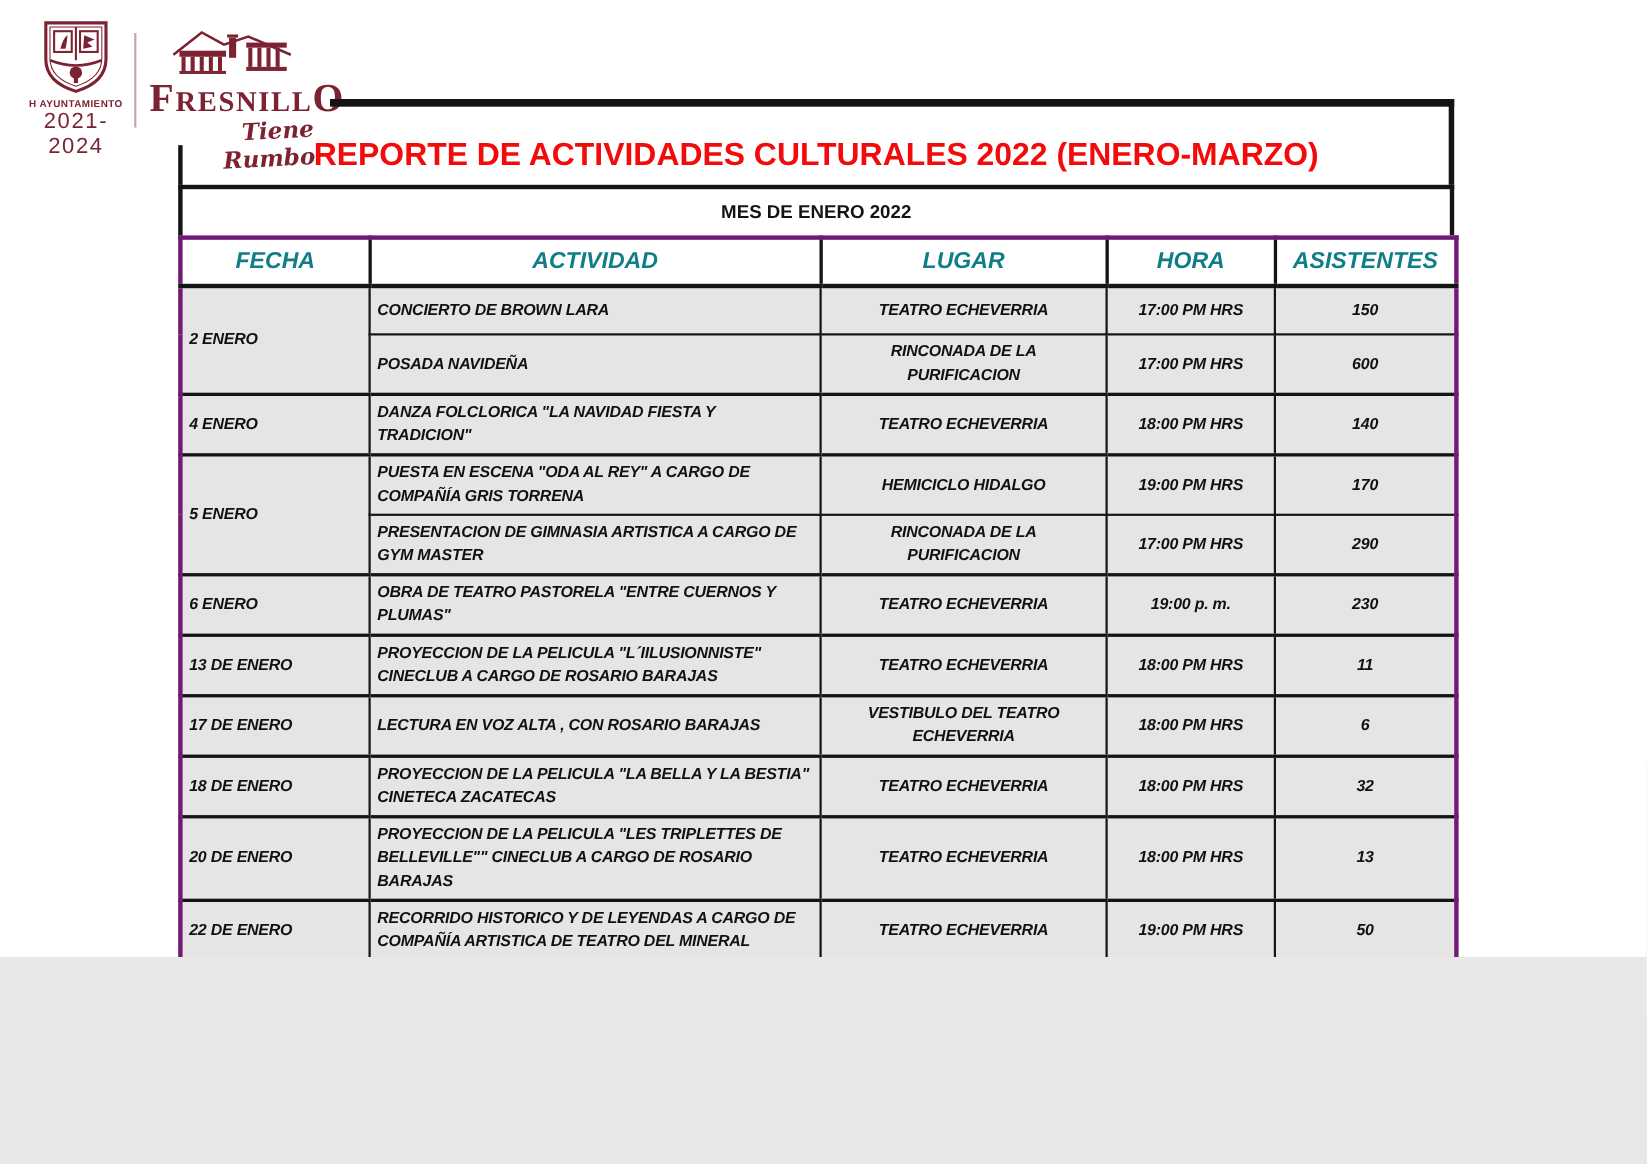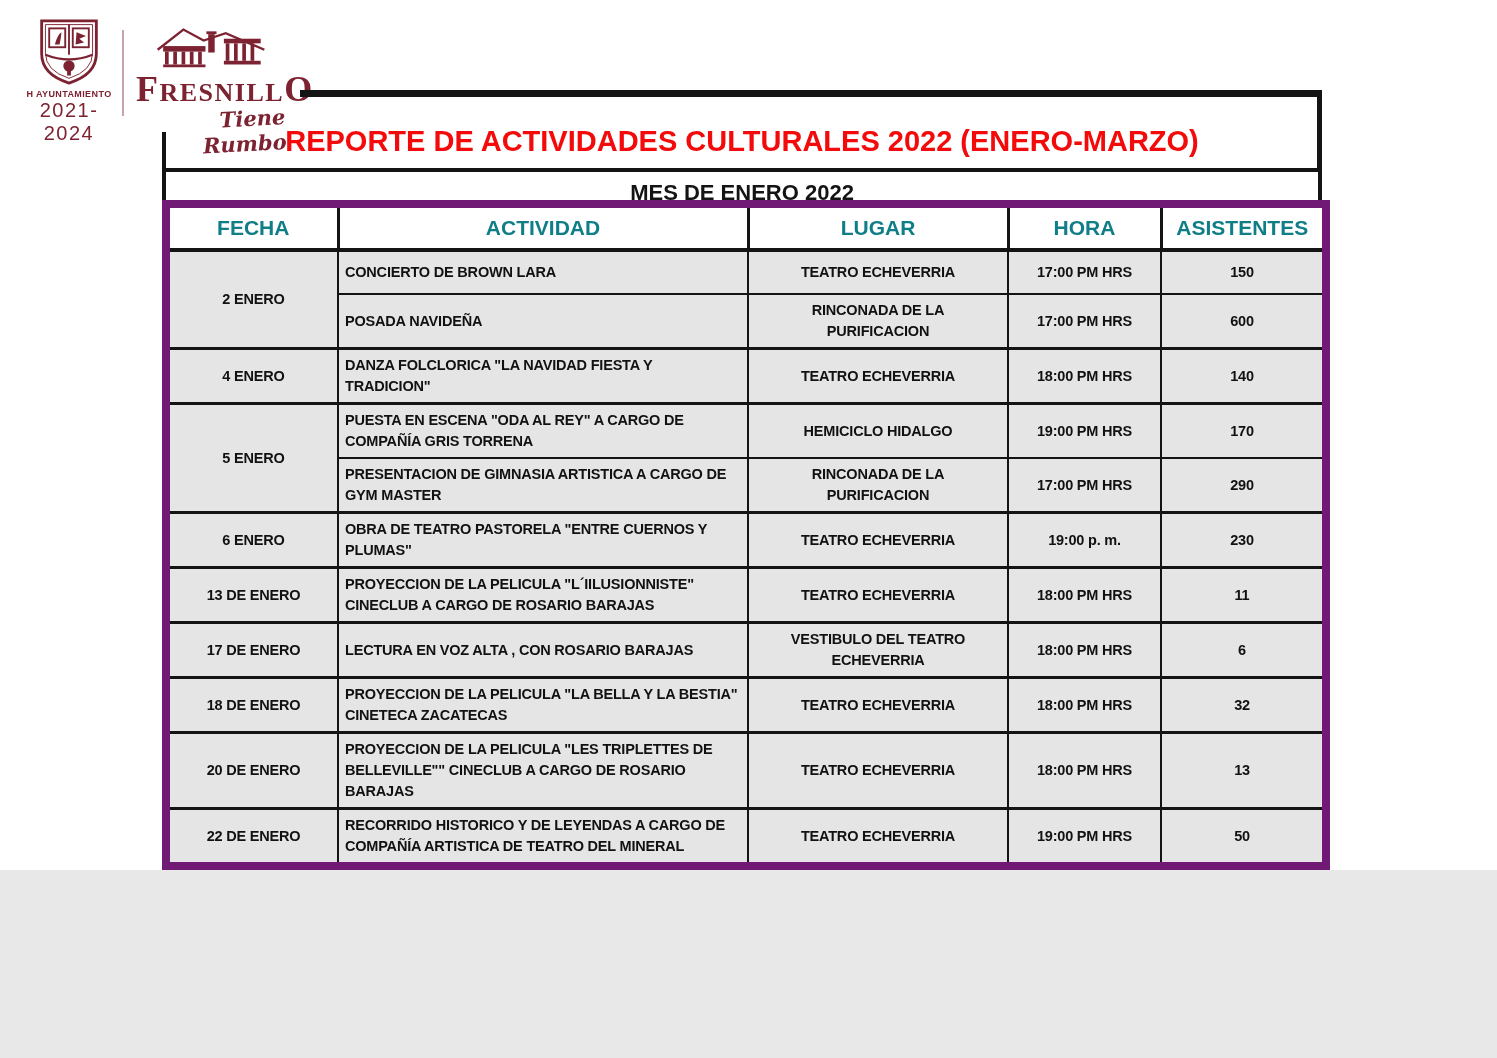--- a/index.html
+++ b/index.html
@@ -33,40 +33,41 @@
   .masthead .right-bar { position:absolute; right:0; top:0; width:5px; height:78px; background:#141414; }
   .masthead .left-stub { position:absolute; left:0; bottom:0; width:4px; height:36px; background:#141414; }
   .report-title { margin:16px; padding-top:19px; text-align:center; font-size:29px; font-weight:700; color:#f30b0b; }
 
   
   .mes-box {
     position:absolute; left:162px; top:168px; width:1160px; height:46px;
     border:4px solid #141414; border-bottom:none;
     display:flex; align-items:center; justify-content:center;
   }
-  .mes-box h2 { margin:0; font-size:22px; font-weight:700; color:#141414; }
+  .mes-box h2 { margin:0; font-size:17px; font-weight:700; color:#141414; }
 
   
   .report-table {
-    position:absolute; left:162px; top:200px; width:1160px;
+    position:absolute; left:162px; top:214px; width:1160px;
     border-collapse:collapse; table-layout:fixed;
-    border:8px solid #701a75;
+    border:4px solid #701a75;
+    font-style:italic;
   }
   .report-table th {
     color:#0f7e86; font-size:21px; font-weight:700;
     border:3px solid #141414; border-bottom-width:4px;
     padding:8px 2px; text-align:center; background:#fff;
   }
   .report-table td {
     border:2px solid #141414;
     font-size:14.5px; font-weight:700; letter-spacing:-0.2px;
     line-height:1.45; padding:5px 6px; vertical-align:middle;
     height:44px; background:#e5e5e5;
   }
-  td.fecha       { text-align:center; border-bottom-width:3px; }
+  td.fecha       { text-align:left; border-bottom-width:3px; }
   td.actividad   { text-align:left; }
   td.lugar       { text-align:center; padding:5px 24px; }
   td.hora        { text-align:center; }
   td.asistentes  { text-align:center; }
   tr.group-end td { border-bottom-width:3px; }
 </style>
 </head>
 <body>
 
 <div class="page">

